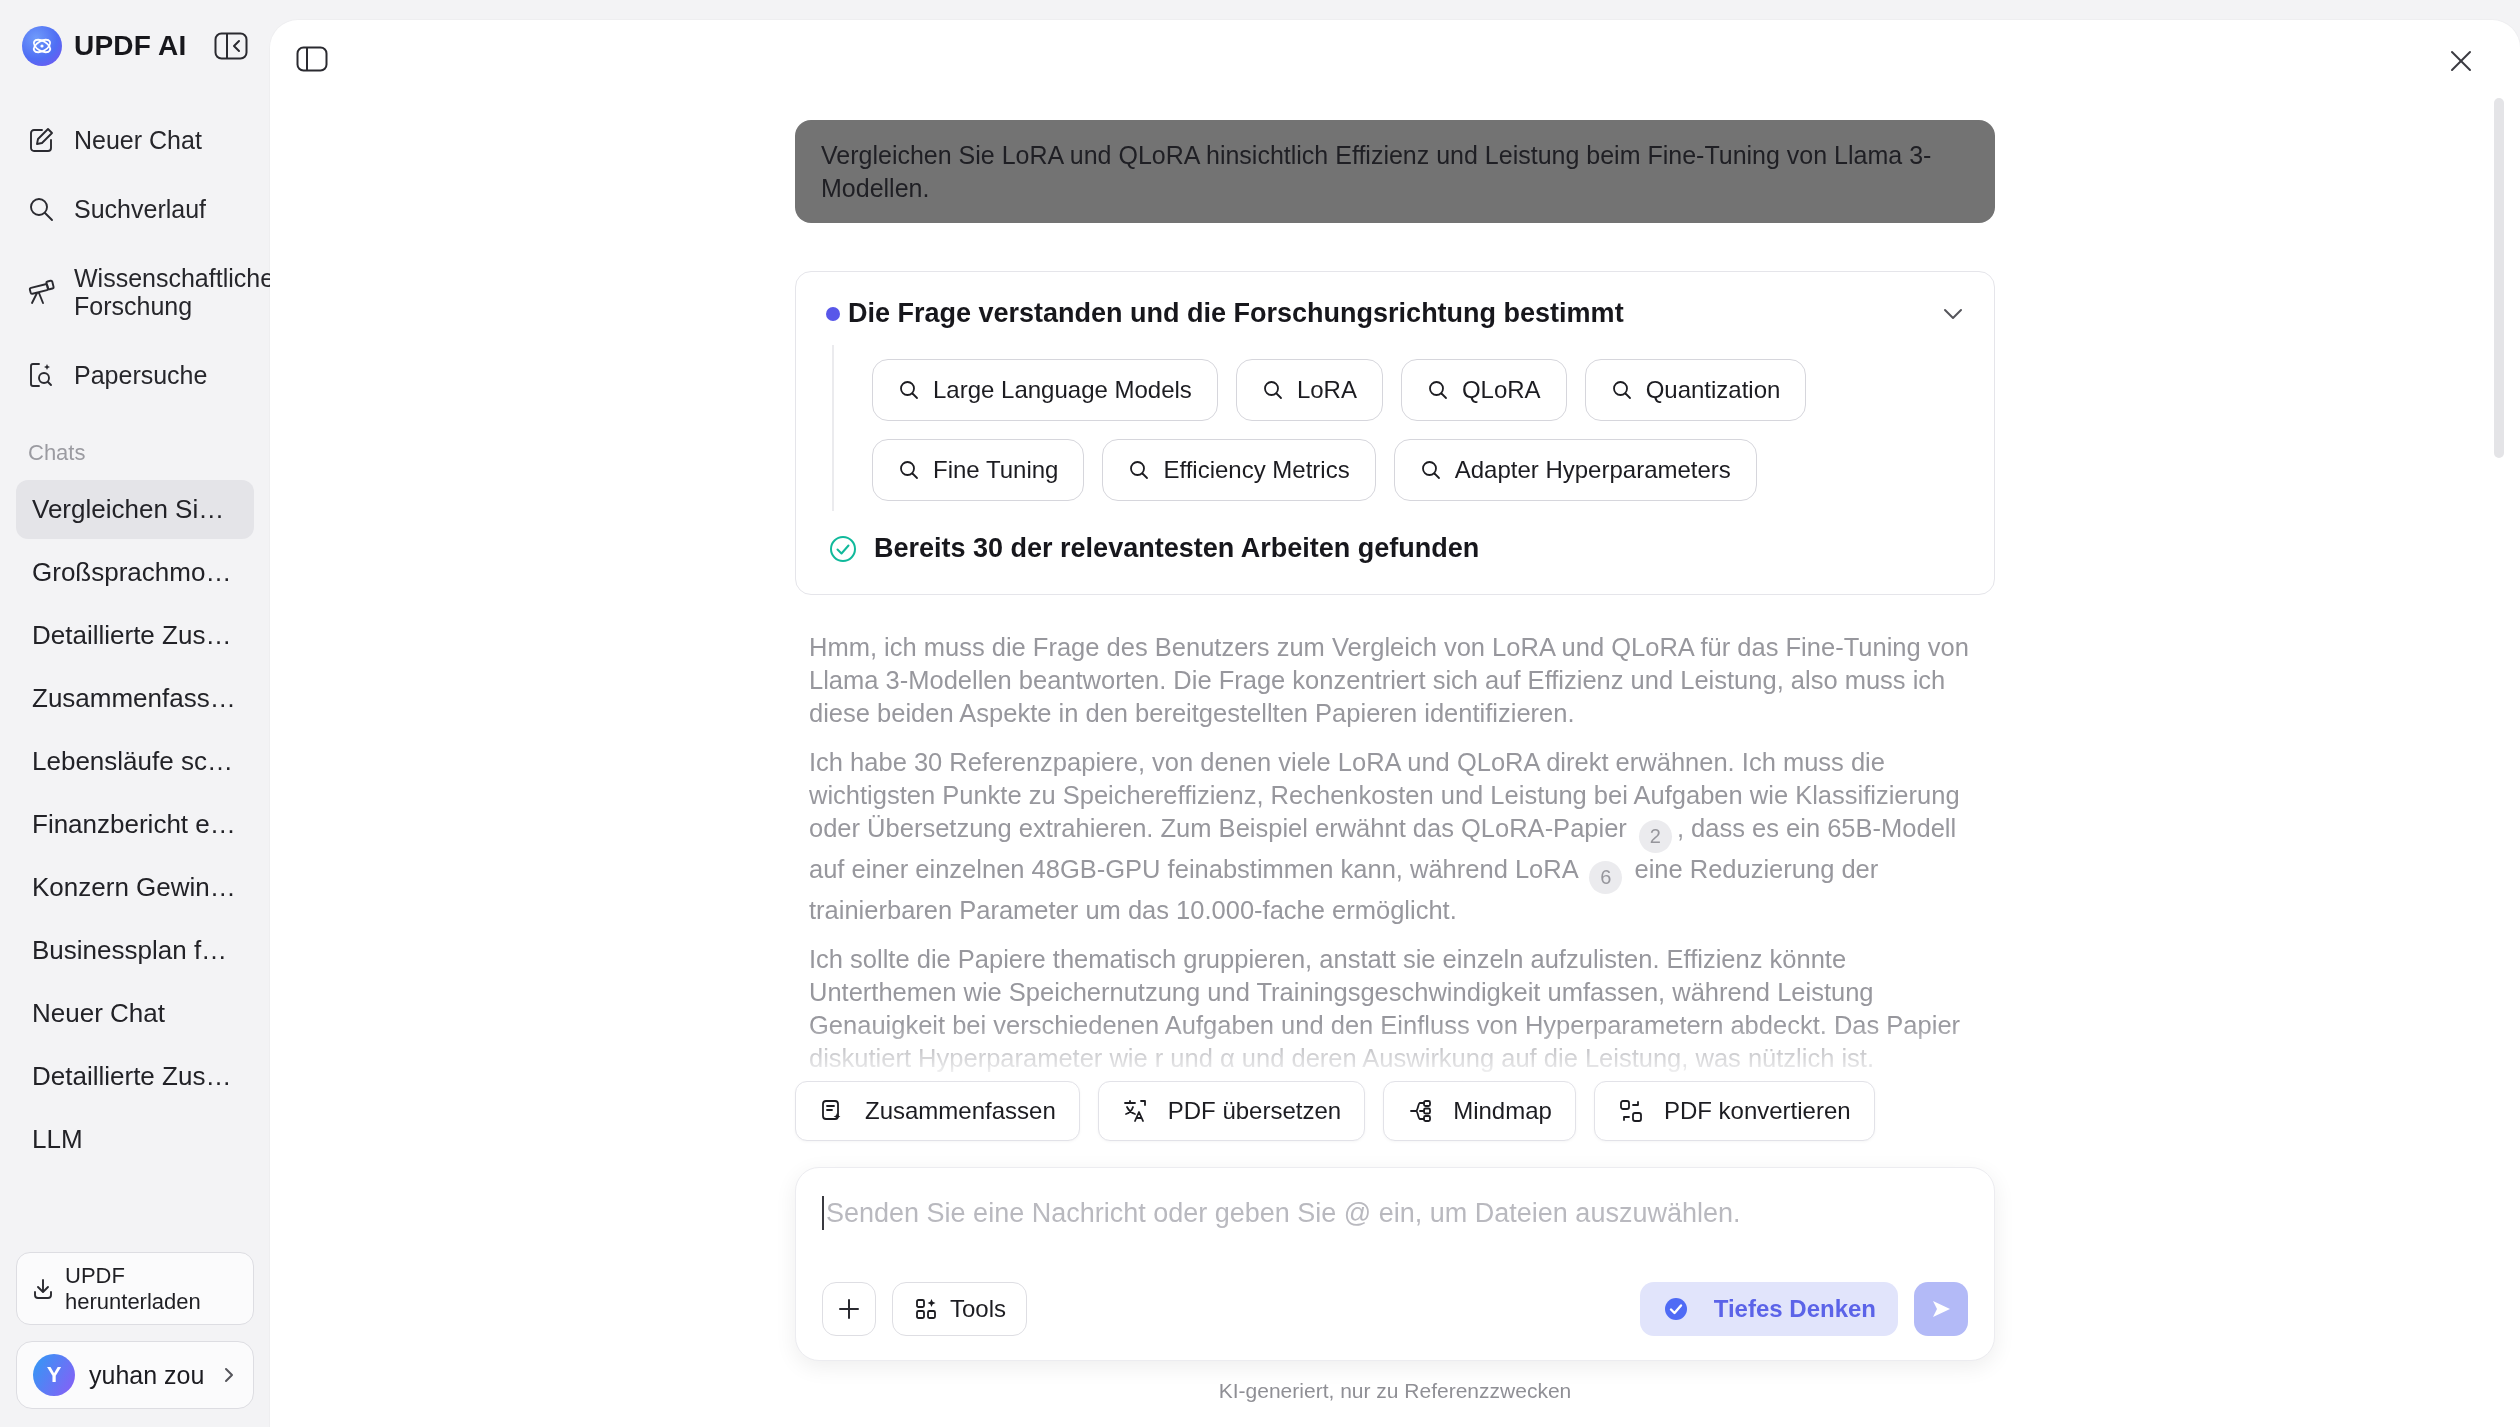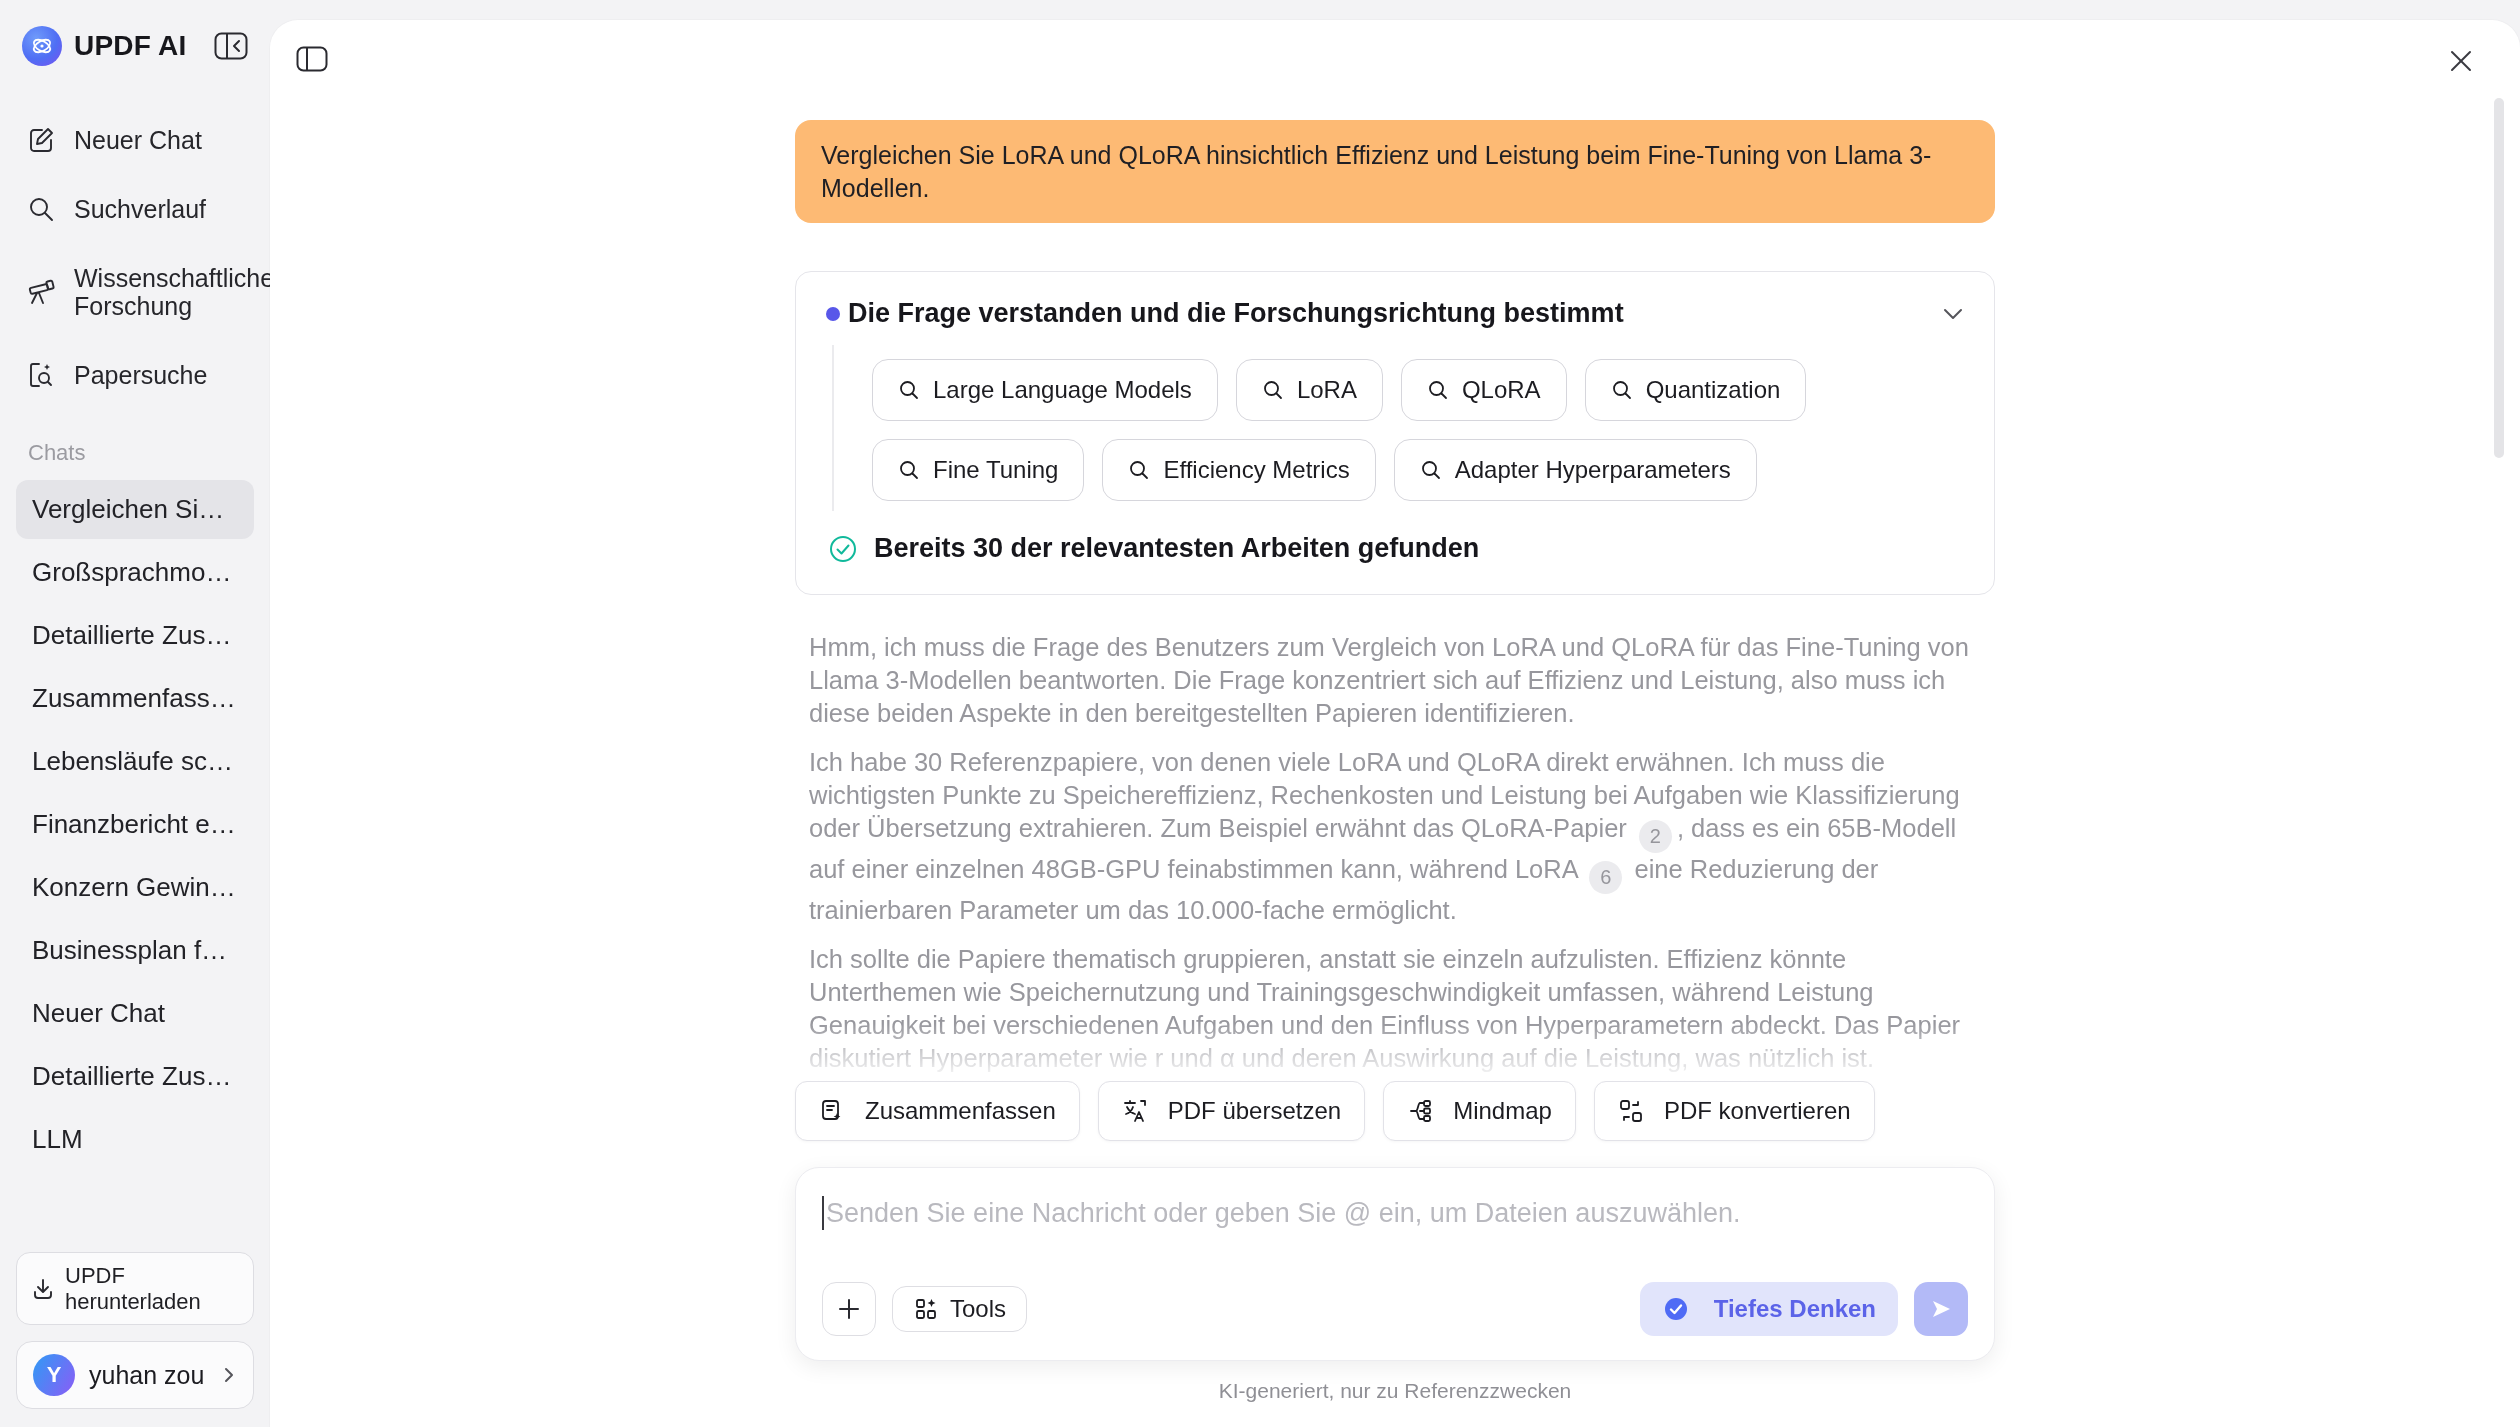--- a/index.html
+++ b/index.html
@@ -90,21 +90,21 @@
 
   .chat-scroll{flex:1;overflow:hidden;position:relative;}
   .chat-col{width:1200px;margin:0 auto;padding-top:100px;}
   .fadeout{
     position:absolute;left:0;right:0;bottom:0;height:58px;
     background:linear-gradient(rgba(255,255,255,0), #ffffff);
     pointer-events:none;
   }
 
   .user-bubble{
-    background:#fdba74;border-radius:16px;
+    background:#737373;border-radius:16px;
     padding:19px 26px;font-size:25px;color:#1f1f24;line-height:1.3;
     margin-bottom:48px;
   }
 
   .research-card{
     border:1px solid #e5e5ea;border-radius:16px;
     padding:26px 30px 30px 30px;margin-bottom:36px;
   }
   .step-head{display:flex;align-items:center;gap:8px;}
   .step-dot{width:14px;height:14px;border-radius:50%;background:var(--accent);flex:0 0 auto;}
@@ -156,21 +156,21 @@
   }
   .composer-input{display:flex;align-items:center;margin-bottom:52px;}
   .caret{width:2px;height:34px;background:#3a3a40;margin-right:2px;}
   .placeholder{font-size:27px;color:#b9b9bf;}
   .composer-row{display:flex;align-items:center;gap:16px;}
   .plus-btn{
     width:54px;height:54px;border:1px solid #dedee3;border-radius:14px;background:#fff;
     display:flex;align-items:center;justify-content:center;cursor:pointer;
   }
   .tools-btn{
-    height:46px;border:1px solid #dedee3;border-radius:14px;background:#fff;
+    height:54px;border:1px solid #dedee3;border-radius:14px;background:#fff;
     display:inline-flex;align-items:center;gap:11px;padding:0 20px;
     font-size:24px;color:#1c1c21;cursor:pointer;
   }
   .spacer{flex:1;}
   .deep-btn{
     height:54px;background:var(--lavender);border-radius:14px;
     display:inline-flex;align-items:center;gap:24px;padding:0 22px;
     font-size:24px;color:var(--lavender-deep);cursor:pointer;font-weight:bold;
   }
   .send-btn{

